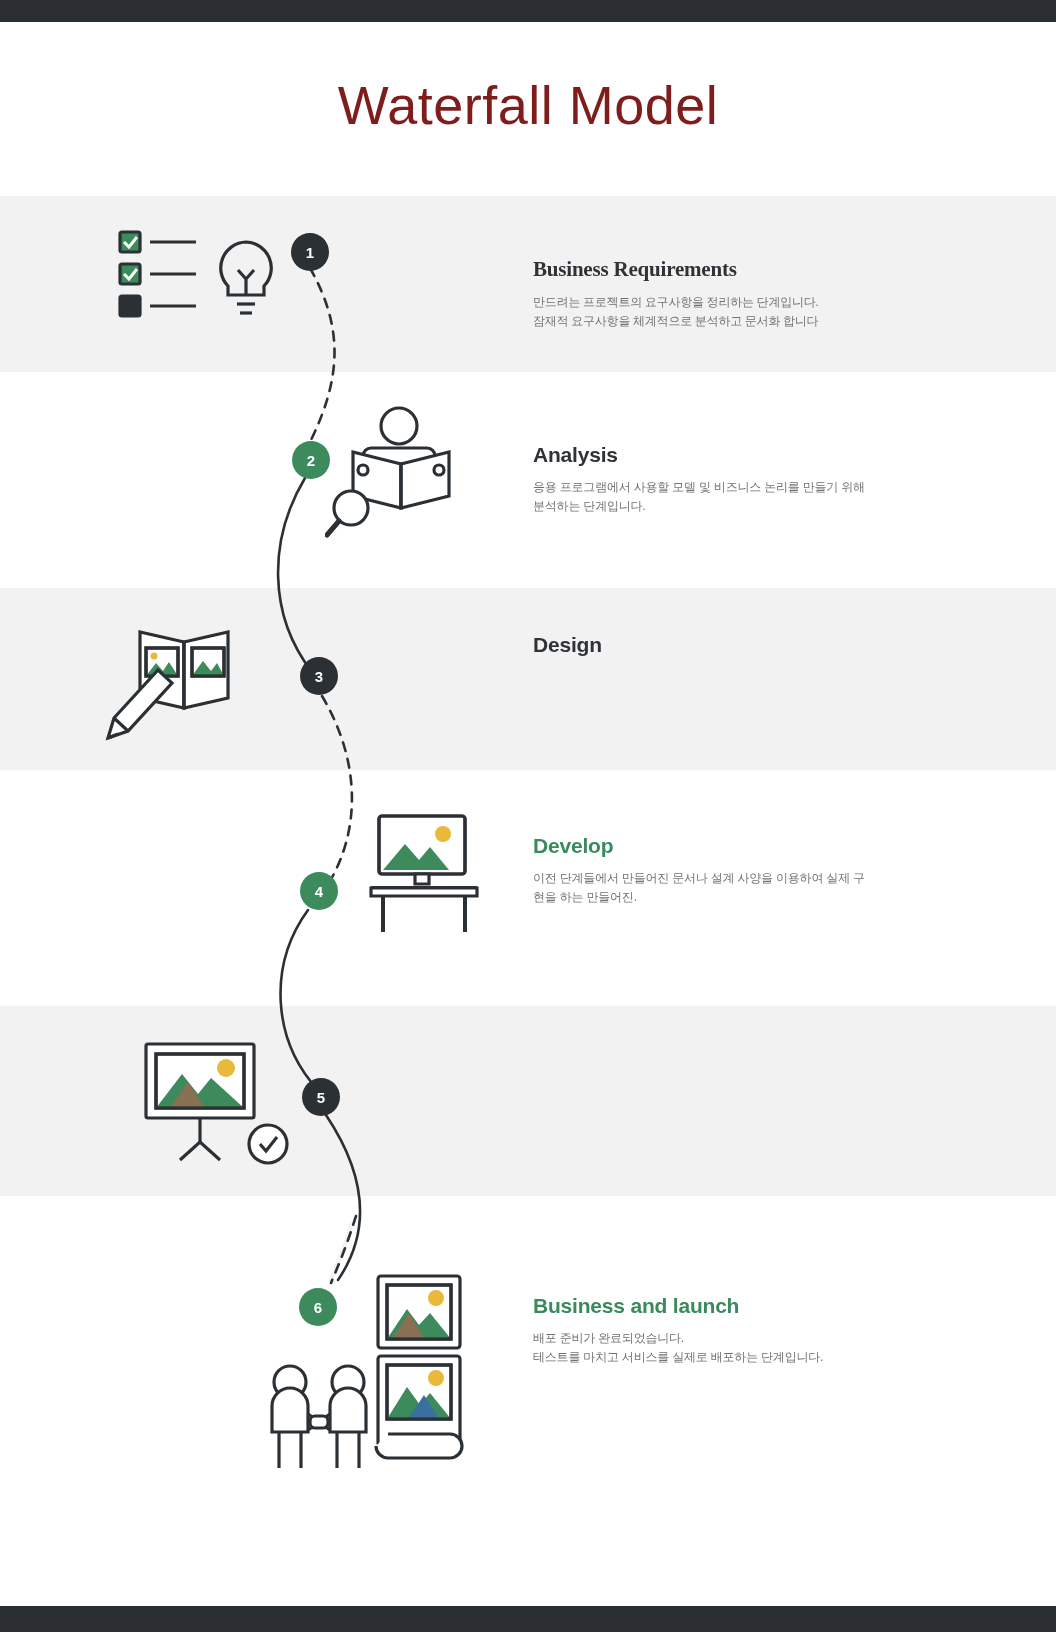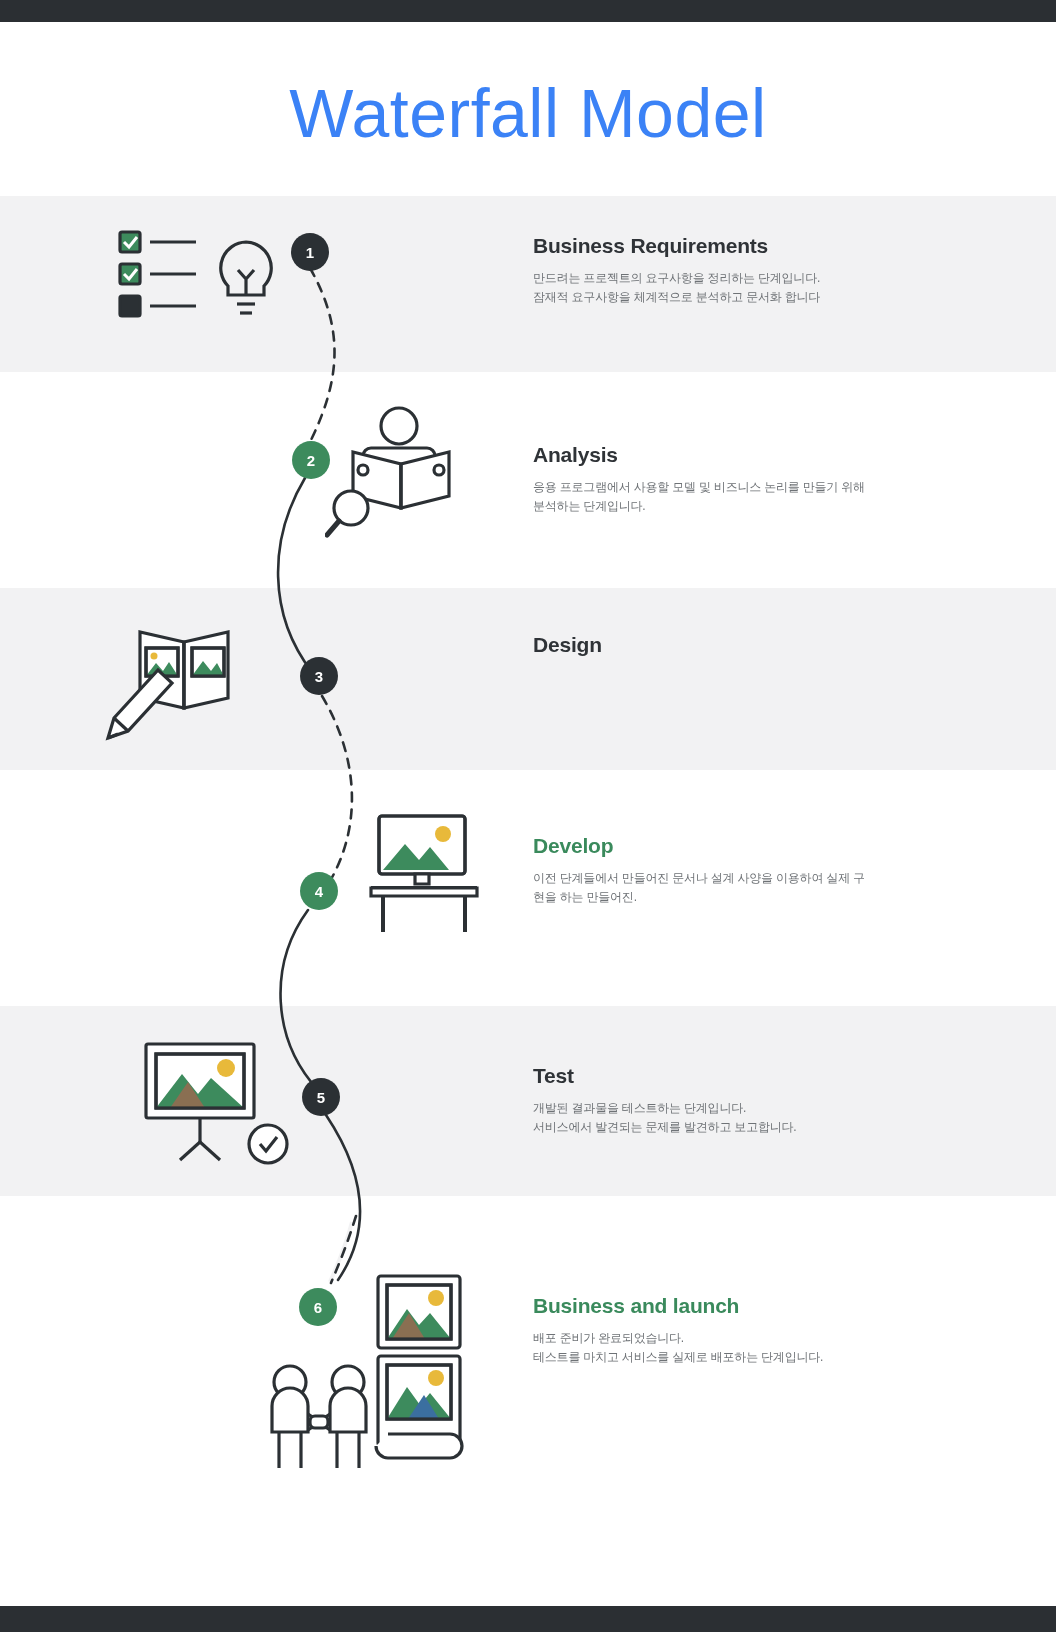--- a/index.html
+++ b/index.html
@@ -25,24 +25,24 @@
   }
   .top-bar { top: 0; }
   .bottom-bar { bottom: 0; height: 26px; }
 
   .title {
     position: absolute;
     top: 74px;
     left: 0;
     width: 1056px;
     text-align: center;
-    font-size: 68px;
+    font-size: 54px;
     font-weight: 400;
     letter-spacing: 0.5px;
-    color: #3b82f6;
+    color: #7f1d1d;
   }
 
   
   .band {
     position: absolute;
     left: 0;
     width: 1056px;
     background: #f2f2f3;
   }
   .band.b1 { top: 196px;  height: 176px; }
@@ -63,21 +63,21 @@
     margin-bottom: 11px;
   }
   .step-title.green { color: #3a8a5c; }
   .step-desc {
     font-size: 12px;
     line-height: 1.55;
     color: #6e7276;
     letter-spacing: -0.2px;
   }
 
-  .t1 { top: 234px; }
+  .t1 { top: 257px; font-family: Liberation Serif, serif; }
   .t2 { top: 443px; }
   .t3 { top: 633px; }
   .t4 { top: 834px; }
   .t5 { top: 1064px; }
   .t6 { top: 1294px; }
 
   
   #connector {
     position: absolute;
     top: 0; left: 0;
@@ -256,27 +256,20 @@
         <rect x="16" y="22" width="88" height="54" fill="none"></rect>
         <line x1="60" y1="86" x2="60" y2="110"></line>
         <line x1="60" y1="110" x2="40" y2="128"></line>
         <line x1="60" y1="110" x2="80" y2="128"></line>
         <circle cx="128" cy="112" r="19"></circle>
         <polyline points="120,112 126,119 137,105" fill="none" stroke-width="3.2"></polyline>
       </g>
     </svg>
   </div>
   <div class="node dark n5">5</div>
-  <div class="step-text t5">
-    <div class="step-title">Test</div>
-    <div class="step-desc">
-      <div>개발된 결과물을 테스트하는 단계입니다.</div>
-      <div>서비스에서 발견되는 문제를 발견하고 보고합니다.</div>
-    </div>
-  </div>
 
   <div class="illus i6">
     <svg width="230" height="210" viewBox="0 0 230 210">
       <g stroke="#2b3034" stroke-width="3.2" fill="#ffffff">
 
         <rect x="120" y="4" width="82" height="72" rx="3"></rect>
         <rect x="129" y="13" width="64" height="54" fill="#ffffff"></rect>
         <path d="M129,67 l20,-30 12,16 11,-12 21,26 z" fill="#3d8b5d" stroke="none"></path>
         <path d="M134,67 l17,-26 16,26 z" fill="#8a6f52" stroke="none"></path>
         <circle cx="178" cy="26" r="8" fill="#e8b93a" stroke="none"></circle>

